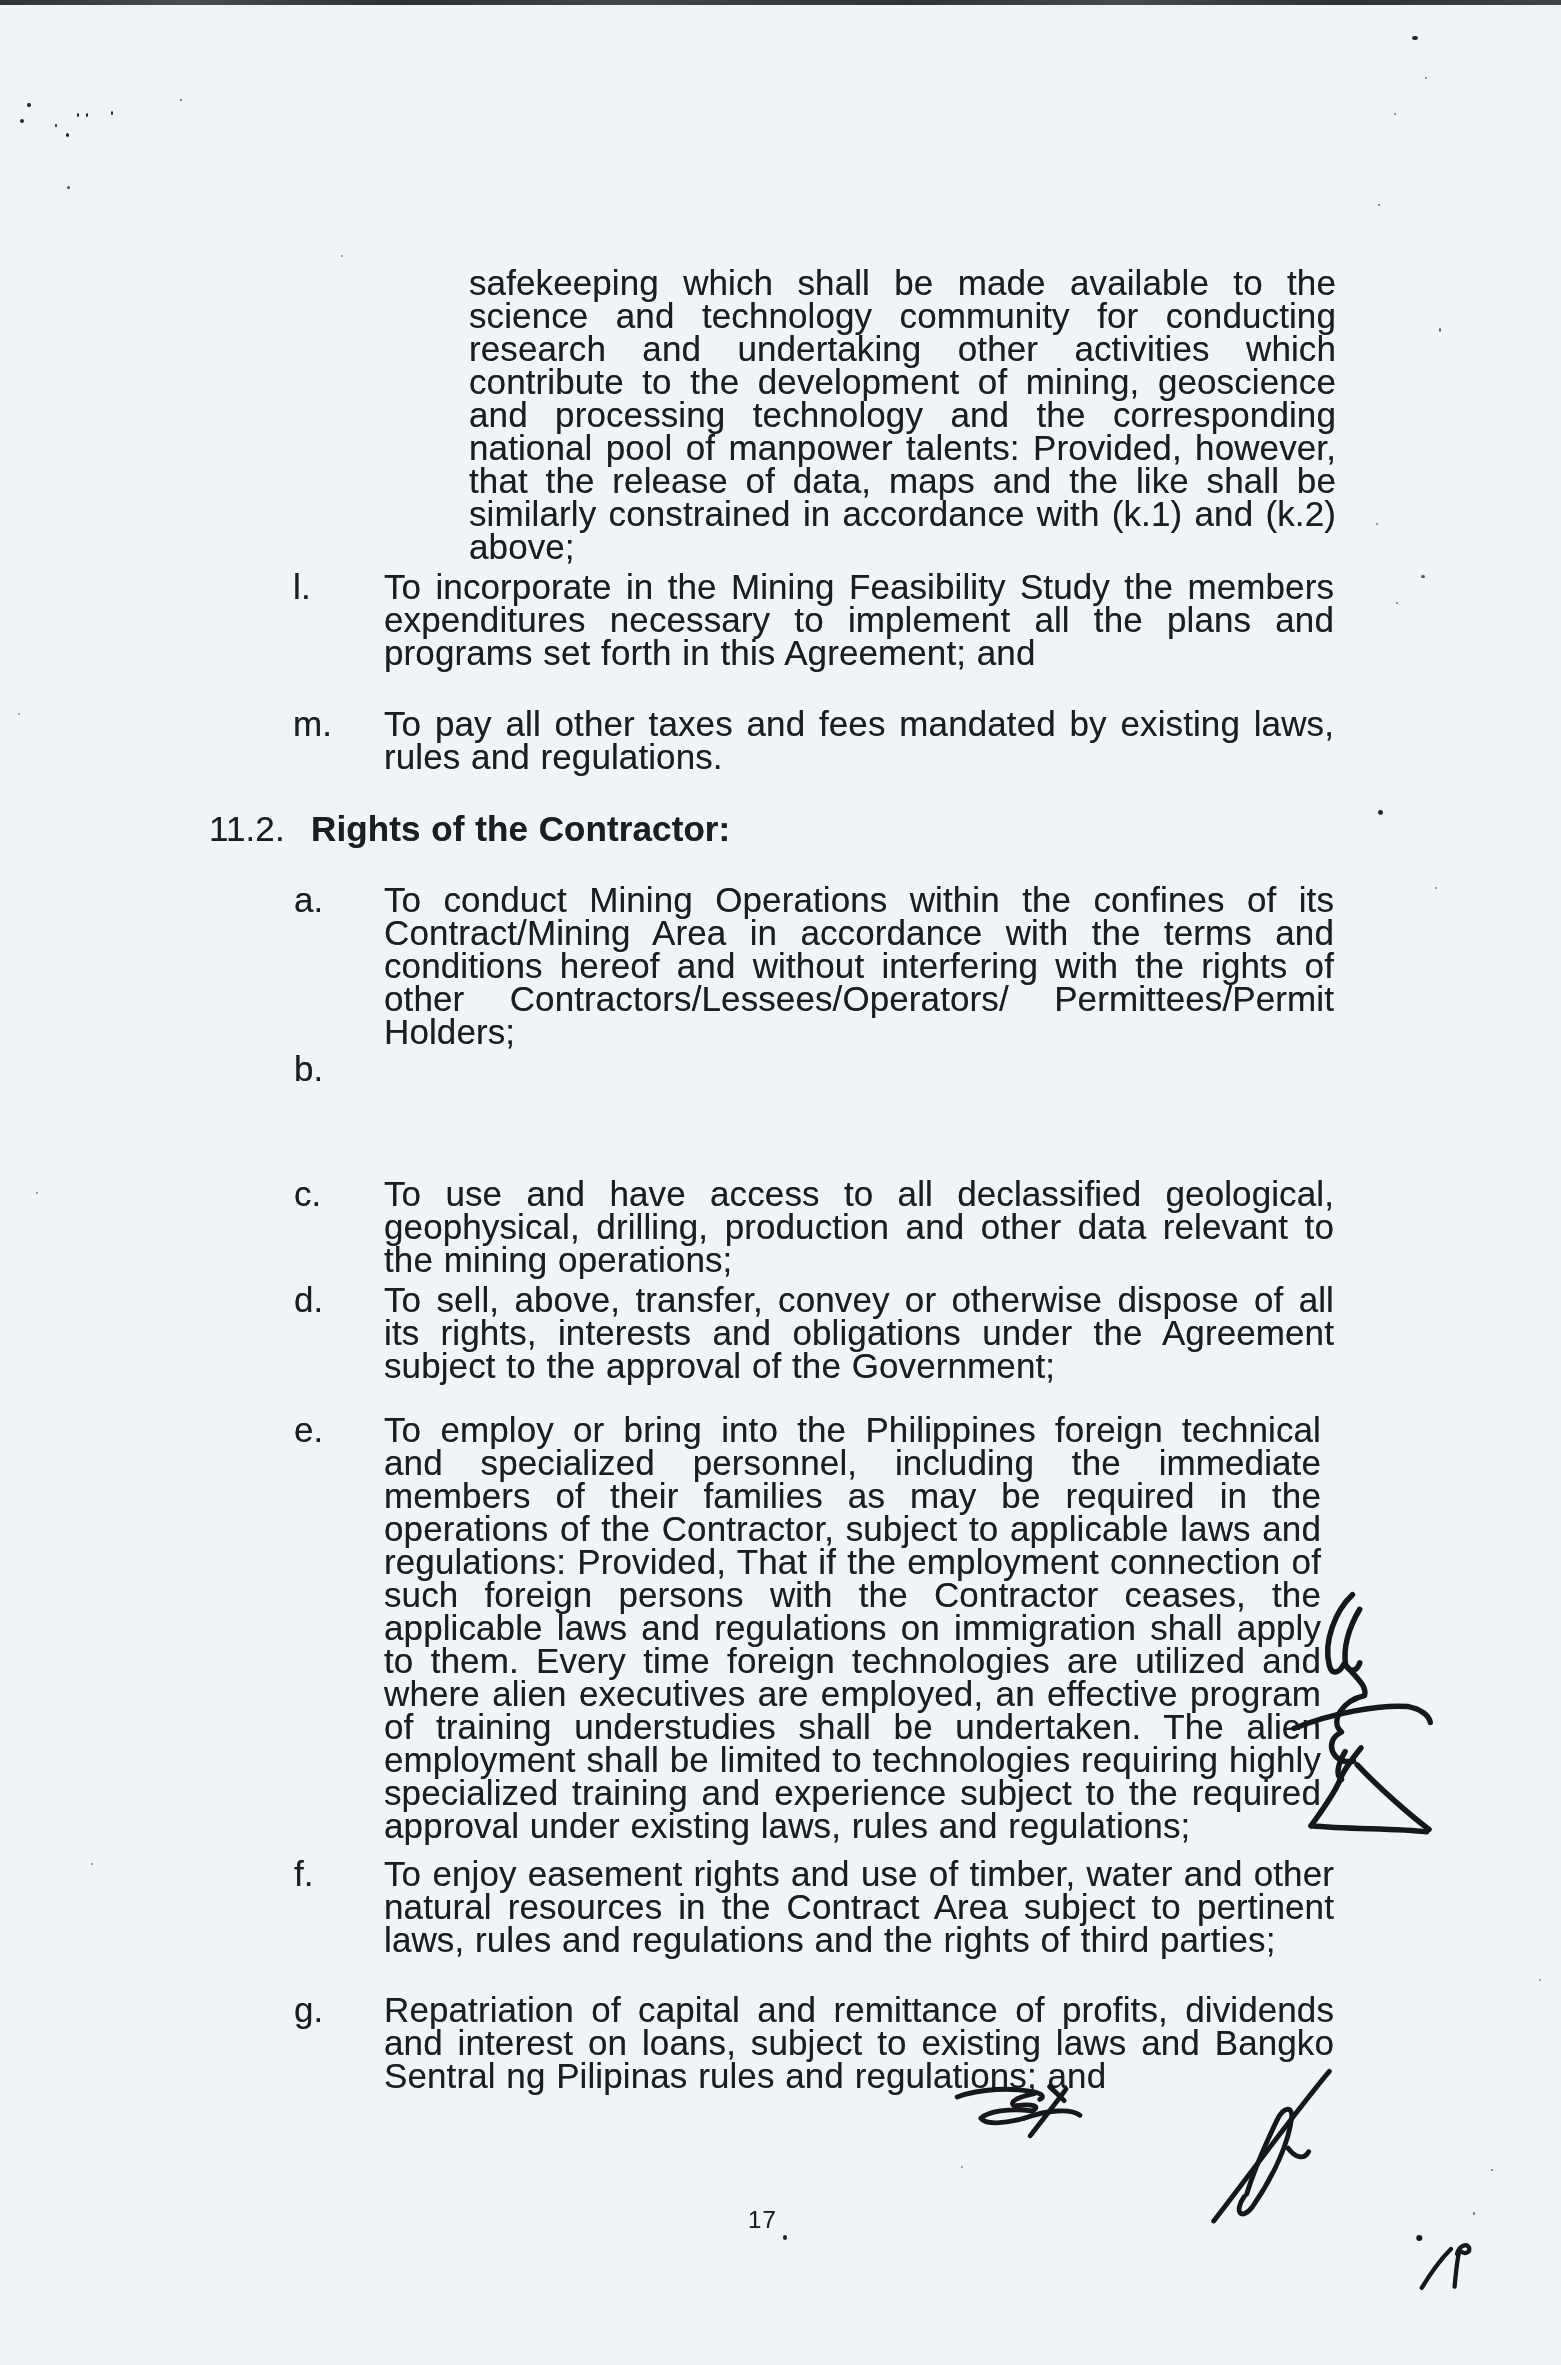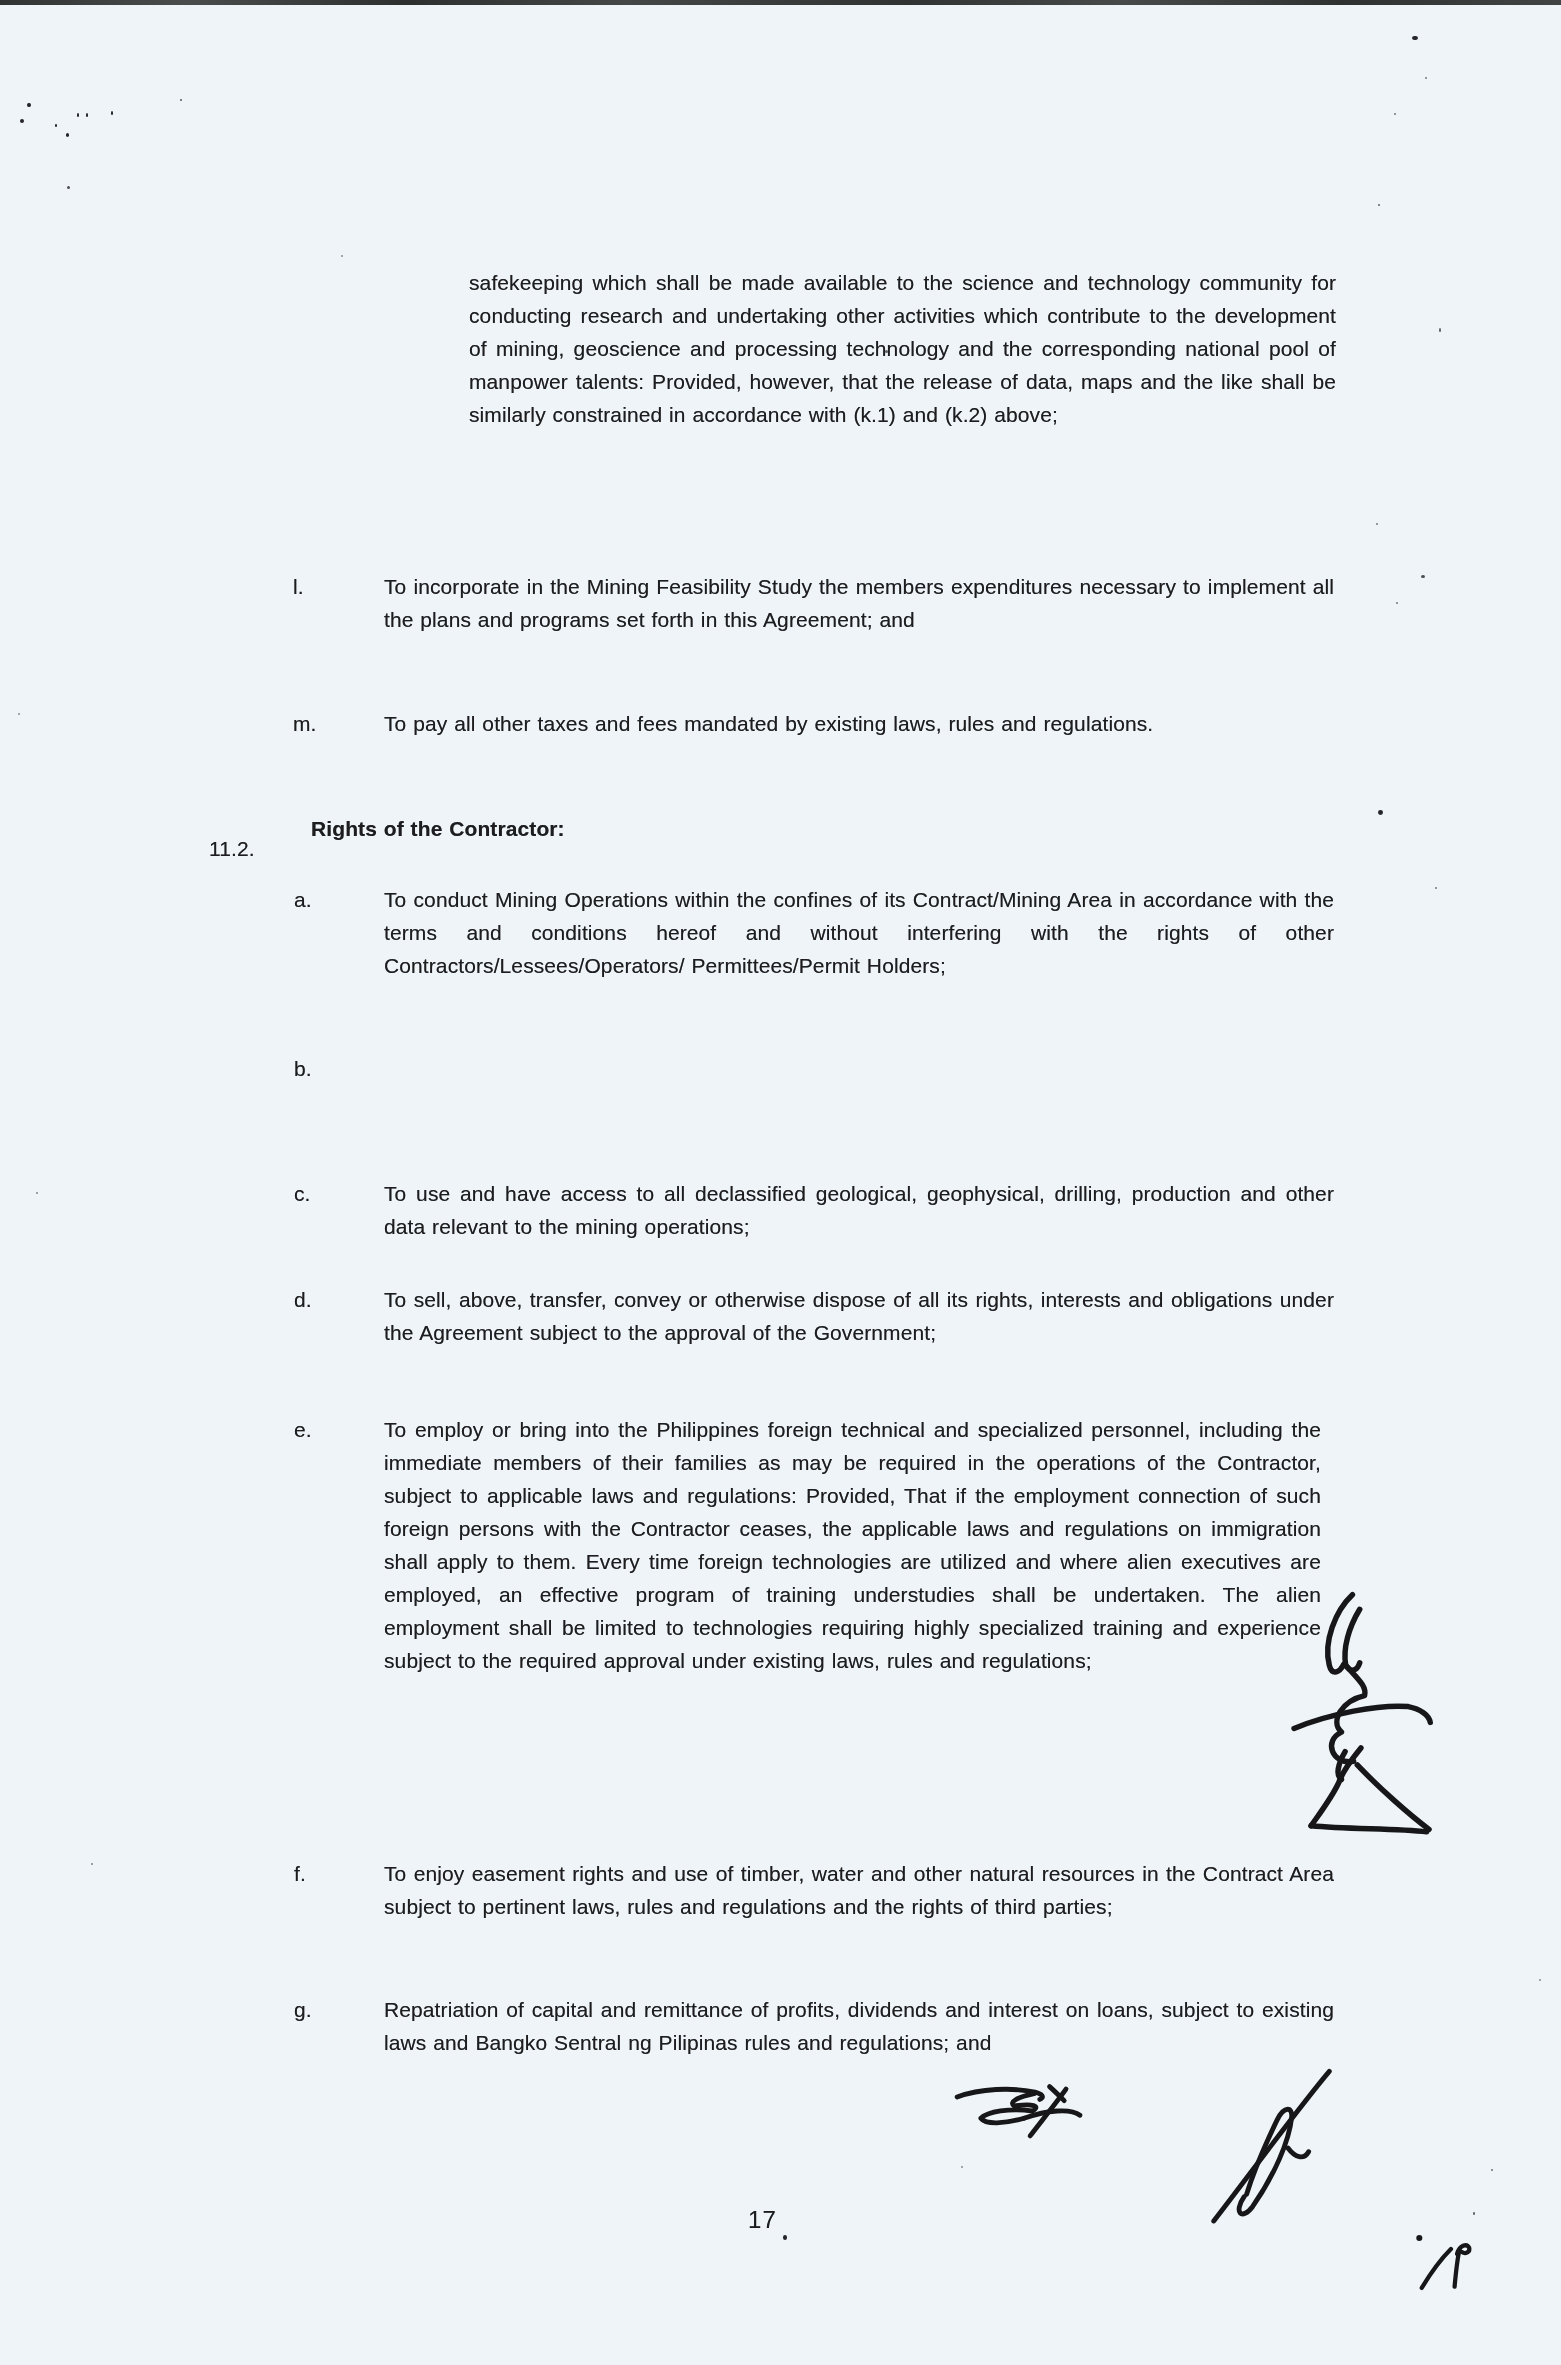--- a/index.html
+++ b/index.html
@@ -11,30 +11,30 @@
     font-family:"Liberation Sans", sans-serif;
     color:#1d1d1f;
   }
   .scan-edge{
     position:absolute;top:0;left:0;width:100%;height:4.9px;
     background:linear-gradient(90deg,#101010 0%,#2e2e2e 12%,#0c0c0c 26%,#272727 40%,#101010 58%,#2b2b2b 72%,#0e0e0e 86%,#242424 100%);
     opacity:.85;
   }
   .txt{
     position:absolute;
-    font-size:21px;line-height:33px;
+    font-size:35px;line-height:33px;
     letter-spacing:0.1px;word-spacing:0.9px;
     text-shadow:0 0 0.6px rgba(25,25,28,.55);
     white-space:pre-wrap;
   }
   .just{text-align:justify;text-align-last:left;}
   .klabel{width:79px;}
   .itext{width:950px;left:384px;}
   .kpara{left:469px;width:867px;}
-  .sec-num{left:209px;margin-top:20px;}
+  .sec-num{left:209px;}
   .sec-title{left:311px;font-weight:bold;}
   .pageno{left:748px;top:2203px;font-size:24px;letter-spacing:1.2px;}
   .speck{position:absolute;border-radius:50%;background:#26262a;}
   .marks{position:absolute;left:0;top:0;pointer-events:none;}
 </style>
 </head>
 <body>
 
 <div class="page">
 

